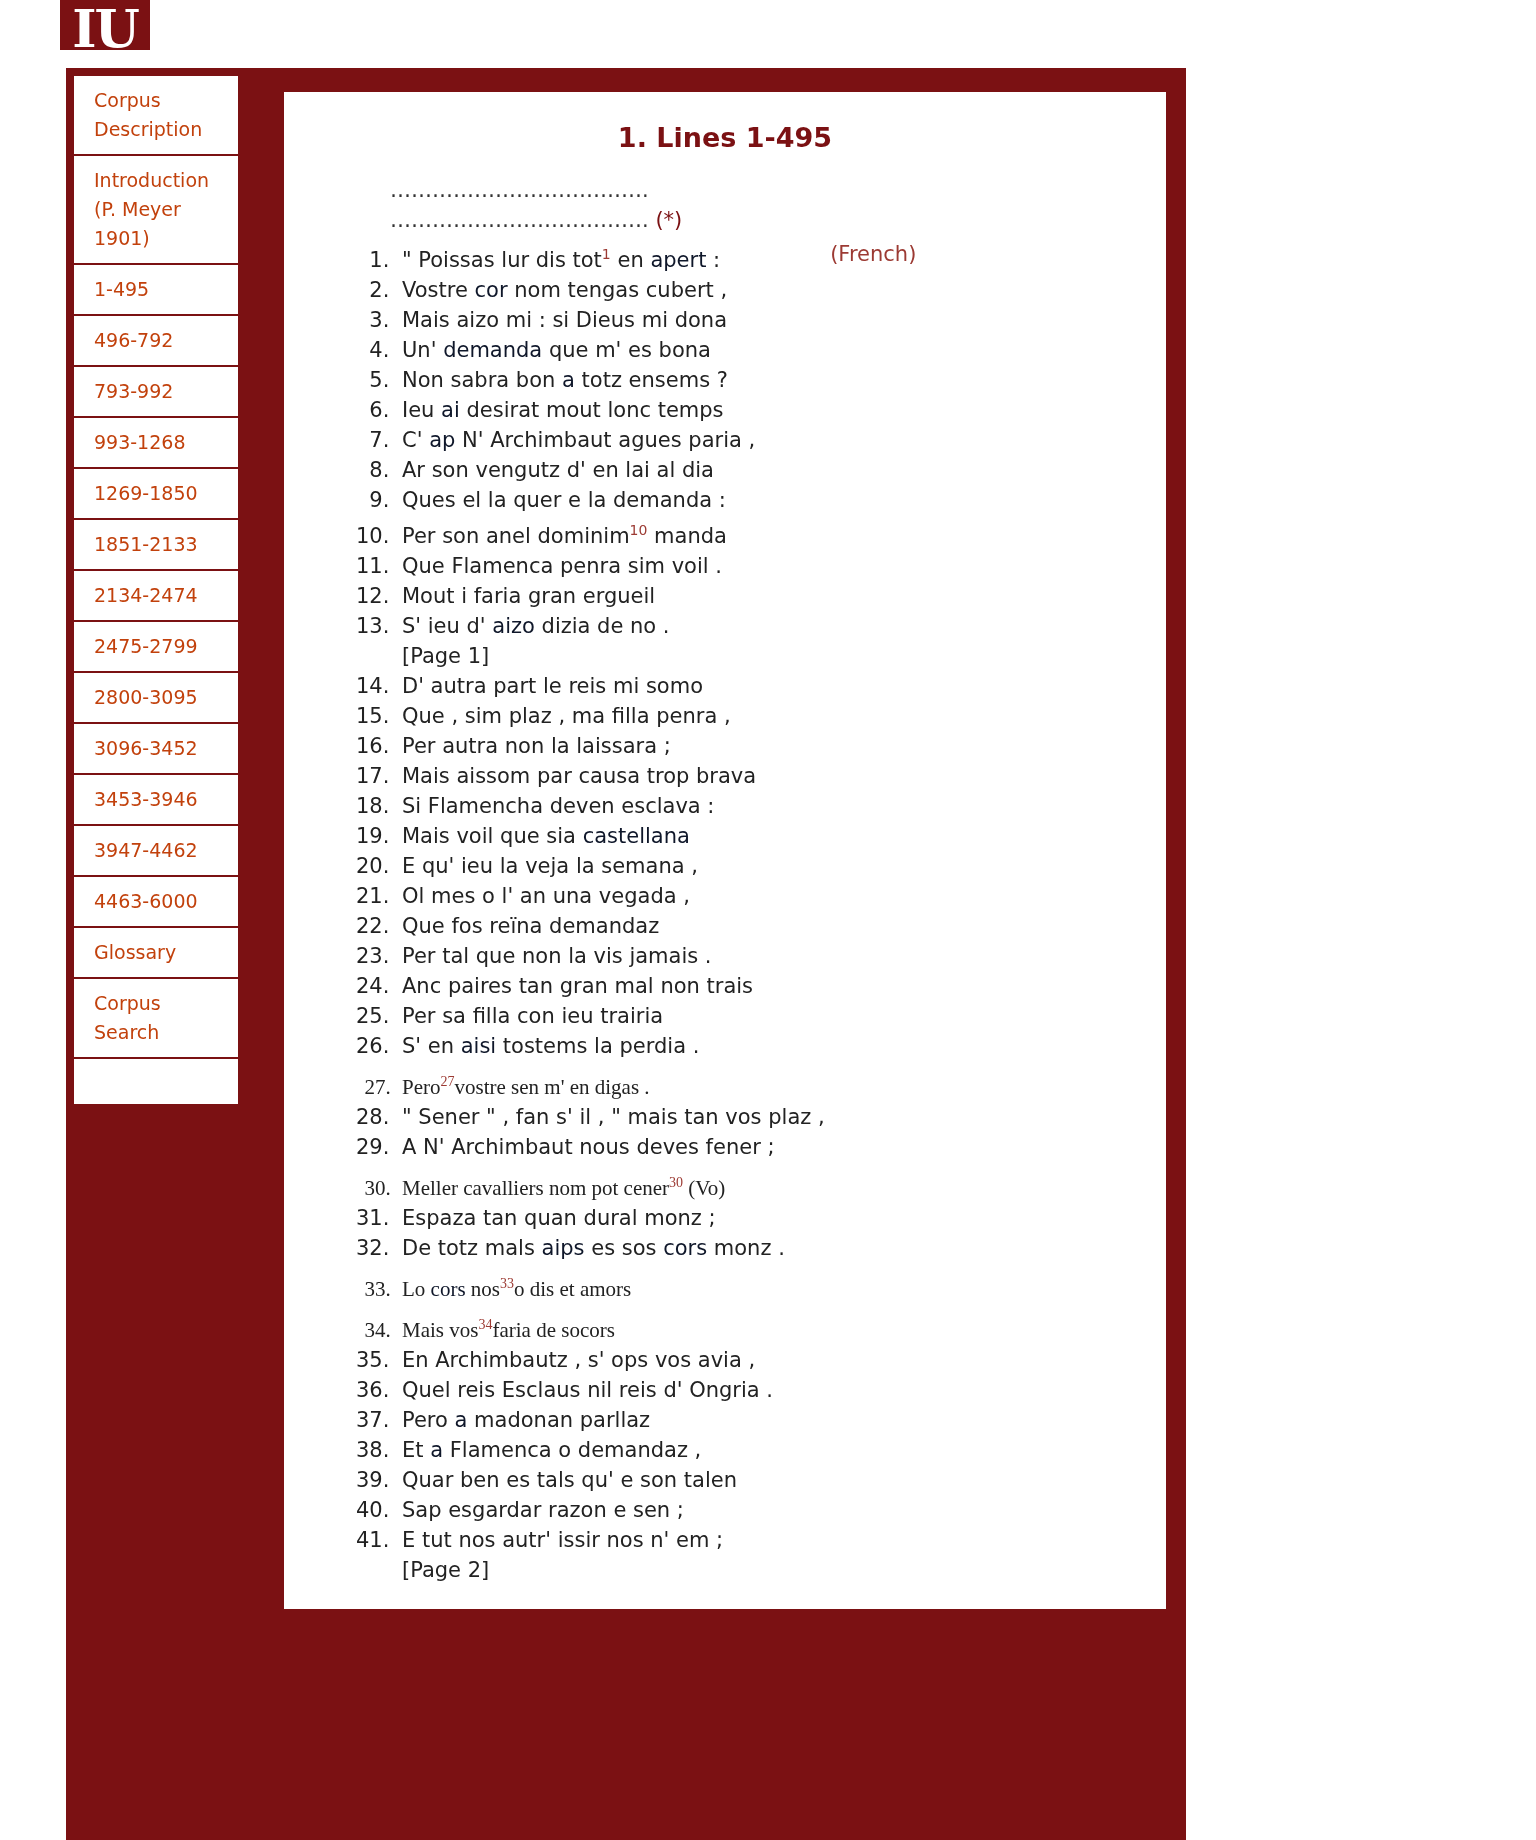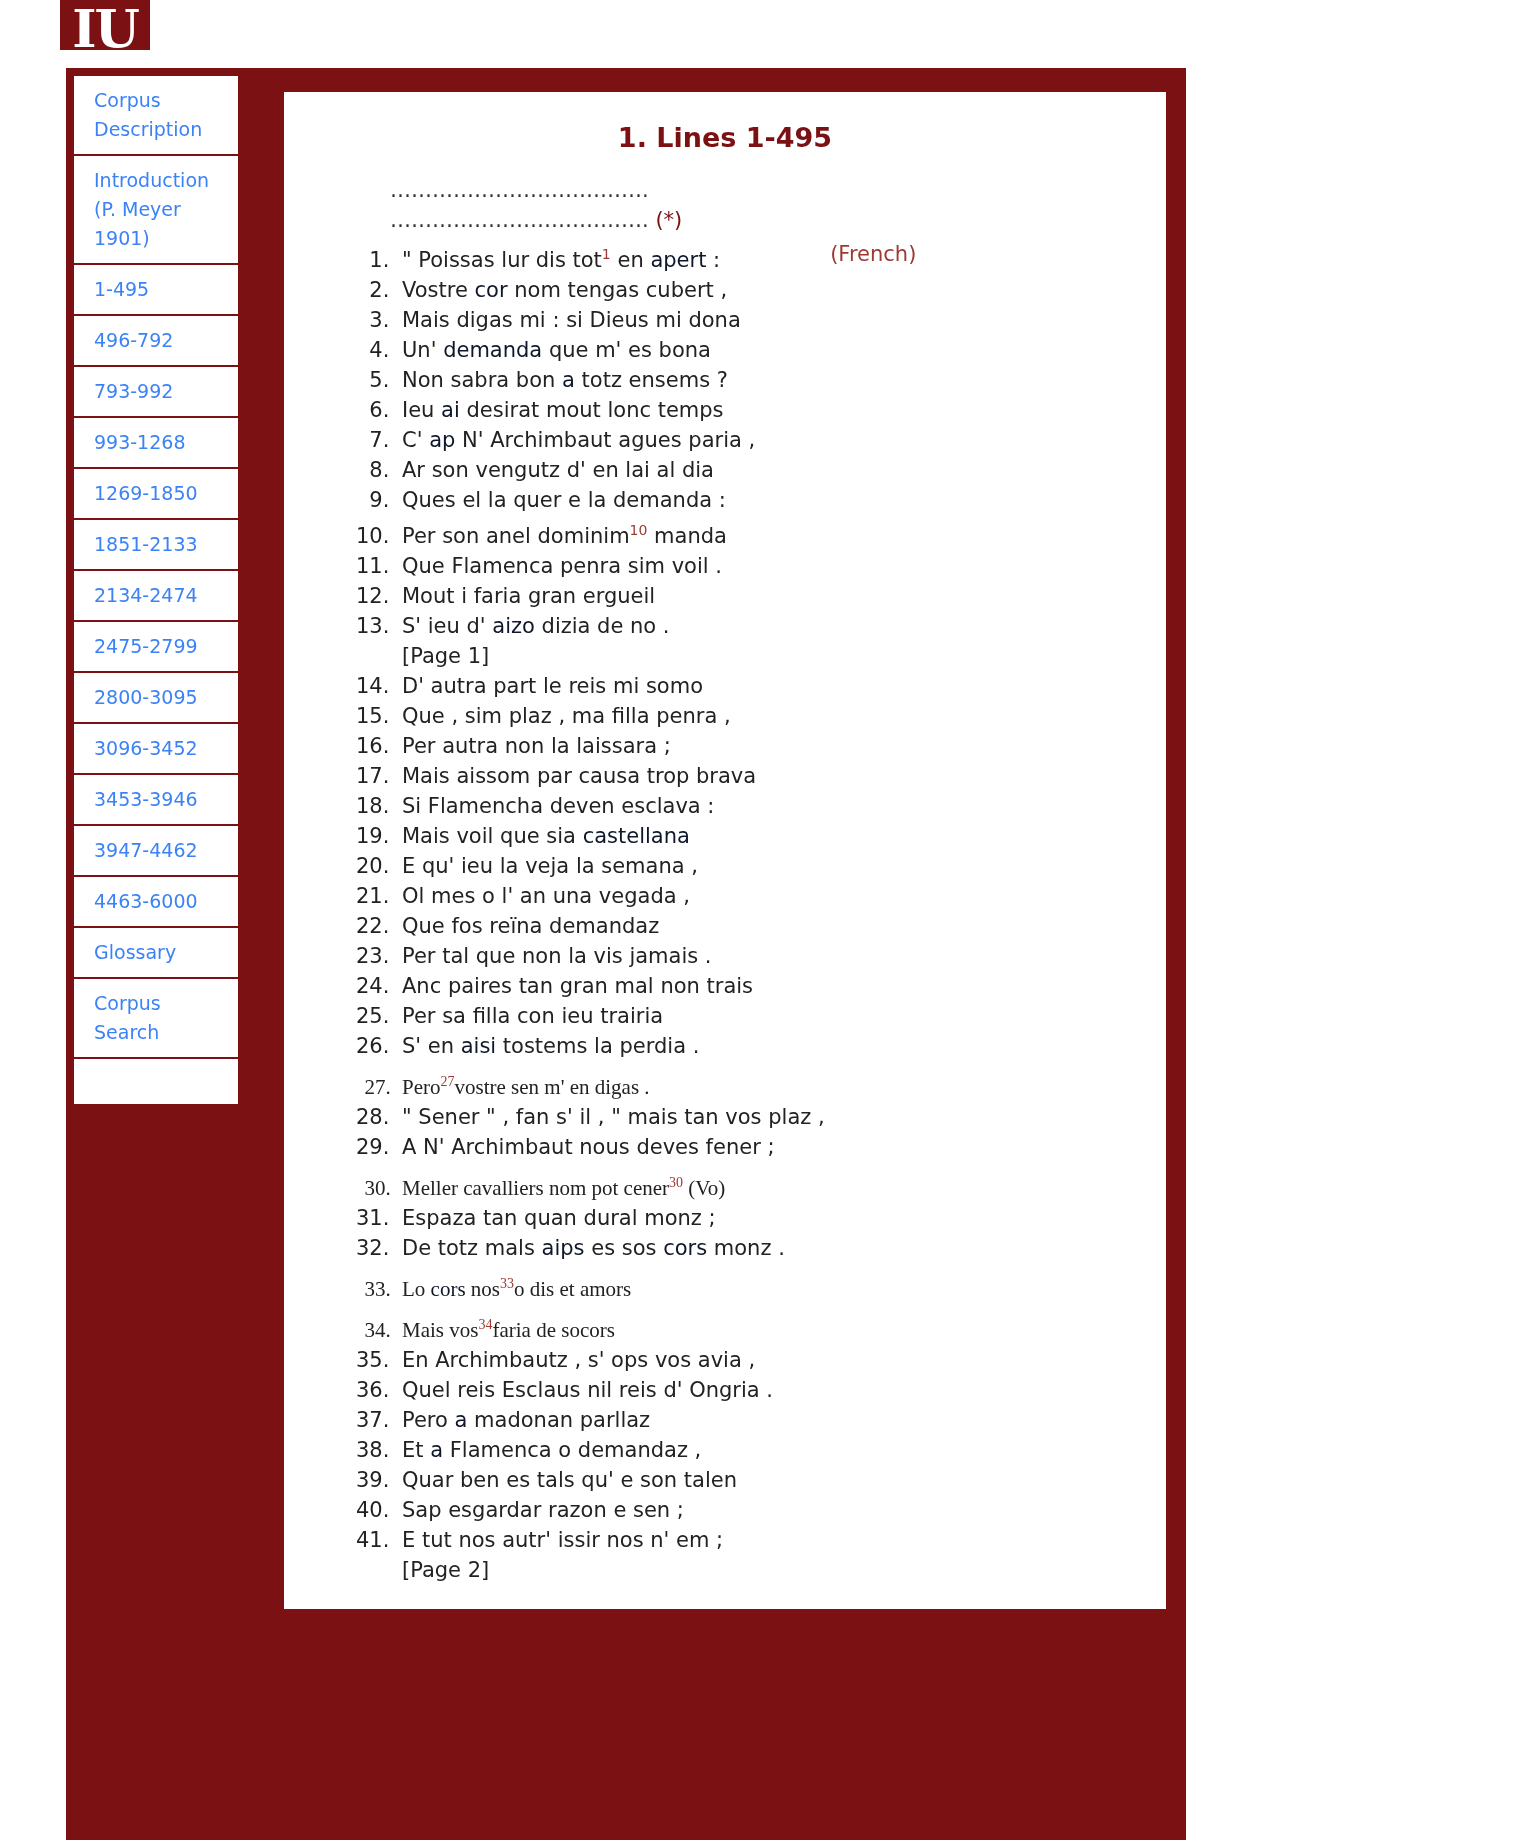--- a/index.html
+++ b/index.html
@@ -58,21 +58,21 @@
     border: 2px solid #7b1113;
     box-sizing: border-box;
     margin-left: -6px;
     margin-top: -6px;
   }
   .nav-item {
     padding: 10px 14px 10px 20px;
     border-bottom: 2px solid #7b1113;
     font-size: 19px;
     line-height: 29px;
-    color: #3b82f6;
+    color: #c2410c;
     cursor: pointer;
     background: #ffffff;
   }
   .nav-item:last-child {
     border-bottom: none;
     min-height: 28px;
     padding: 8px 14px;
   }
   
   .main {
@@ -219,21 +219,21 @@
                   <span class="french-note">(French)</span>
                 </div>
               </li>
               <li value="2">
                 <div class="line-row">
                   <span>Vostre <span class="kw">cor</span> nom tengas cubert ,</span>
                 </div>
               </li>
               <li value="3">
                 <div class="line-row">
-                  <span>Mais digas mi : si Dieus mi dona</span>
+                  <span>Mais aizo mi : si Dieus mi dona</span>
                 </div>
               </li>
               <li value="4">
                 <div class="line-row">
                   <span>Un' <span class="kw">demanda</span> que m' es bona</span>
                 </div>
               </li>
               <li value="5">
                 <div class="line-row">
                   <span>Non sabra bon <span class="kw">a</span> totz ensems ?</span>

